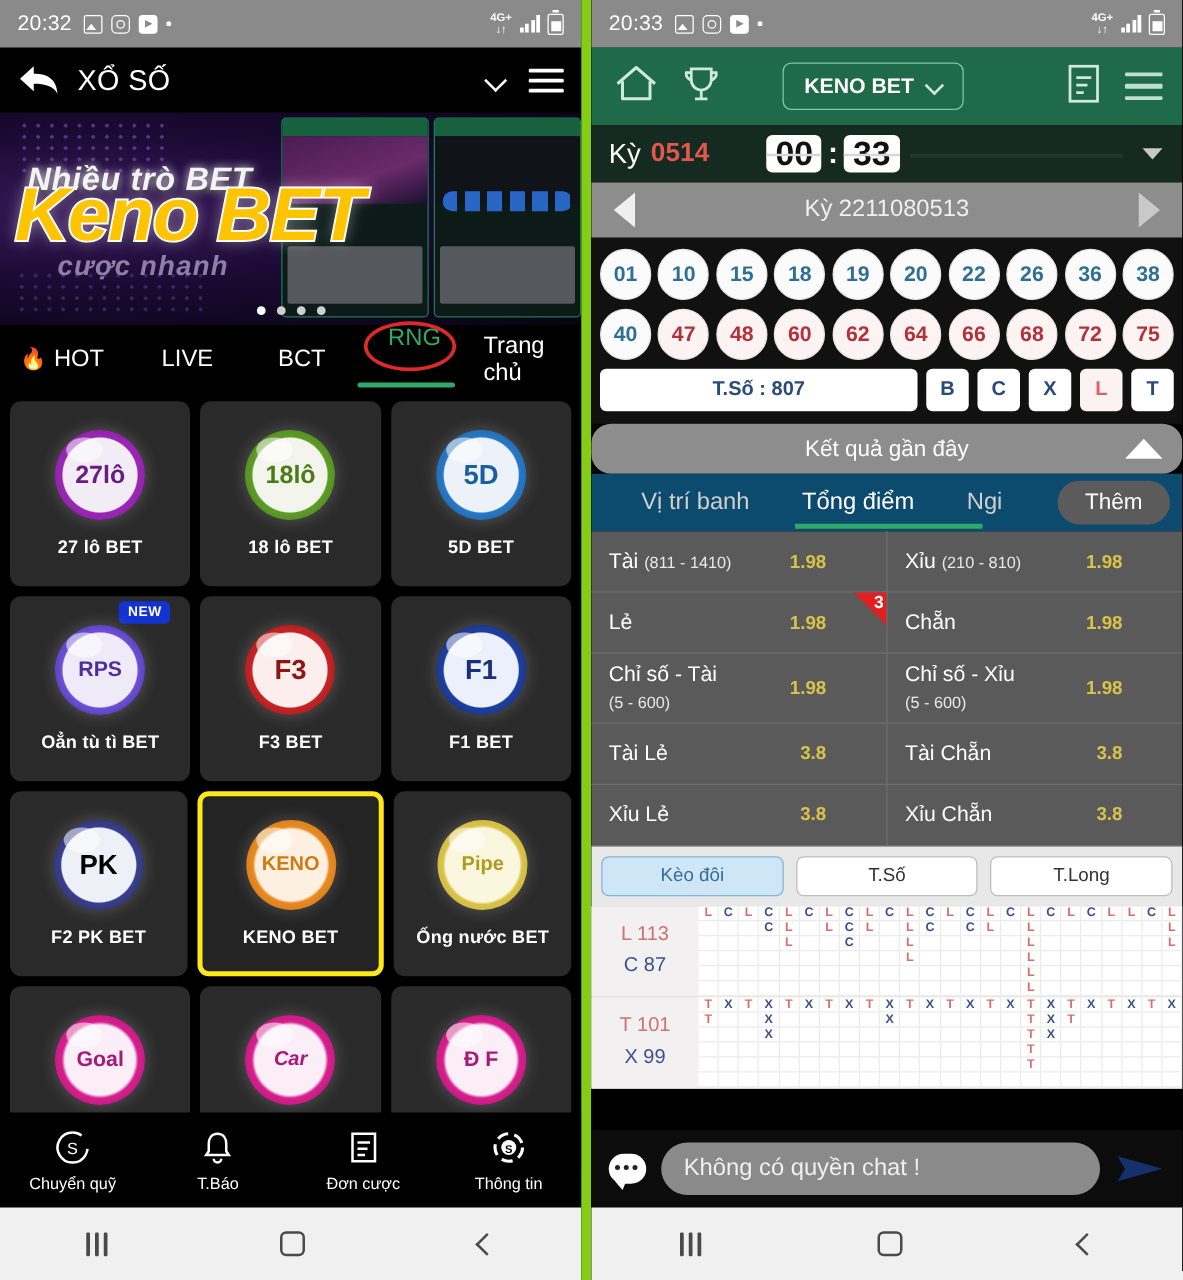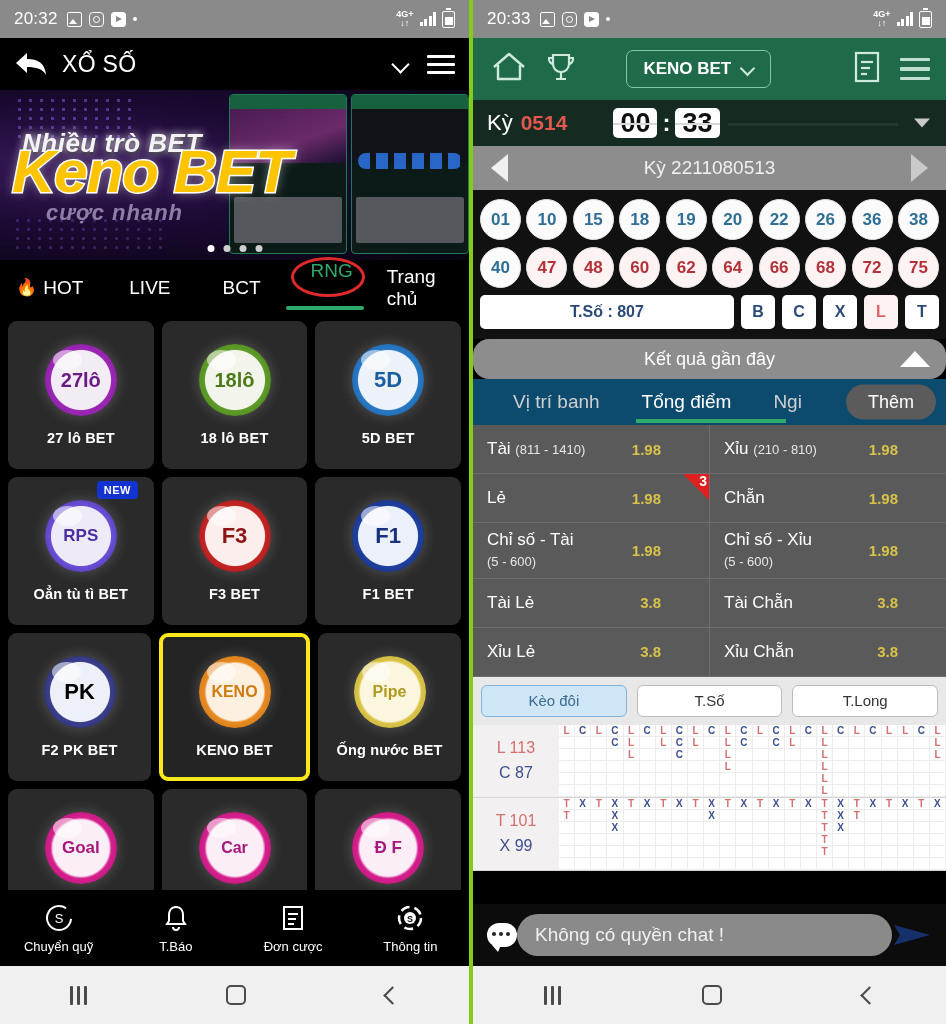--- a/index.html
+++ b/index.html
@@ -4,21 +4,21 @@
 <style>
   * { box-sizing: border-box; margin: 0; padding: 0; }
   html, body {
     width: 946px; height: 1024px;
     background: #000;
     font-family: "Liberation Sans", sans-serif;
     overflow: hidden;
   }
   .screens { display: flex; width: 946px; height: 1024px; }
   .phone { width: 473px; height: 1024px; position: relative; overflow: hidden; background:#000; }
-  .phone.left { border-right: 4px solid #84cc16; }
+  .phone.left { border-right: 8px solid #84cc16; }
 
   
   .statusbar {
     height: 38px; background: #8a8a8a; display: flex; align-items: center;
     padding: 0 14px; color: #fff; font-size: 17px; position: relative;
   }
   .sb-time { font-size: 17px; letter-spacing: .2px; margin-right: 9px; font-weight: 400;}
   .sb-icons-left { display: flex; align-items: center; gap: 7px; }
   .sb-ic {
     width: 15px; height: 15px; display:inline-block; position:relative;
@@ -155,21 +155,21 @@
   .b-27 { background:radial-gradient(circle at 50% 50%, #f2ecf5 0 58%, #9b27b5 60%, #7a1a93 100%); color:#6b1b84;}
   .b-18 { background:radial-gradient(circle at 50% 50%, #f3f5ec 0 58%, #5f9b27 60%, #3f7a1a 100%); color:#4b7a16;}
   .b-5d { background:radial-gradient(circle at 50% 50%, #ecf2f8 0 58%, #2878c4 60%, #175a9c 100%); color:#1b5f9e; font-size:22px;}
   .b-rps{ background:radial-gradient(circle at 50% 50%, #eeeaf8 0 58%, #6b4fd6 60%, #3d2a8f 100%); color:#4c2f9e; font-size:17px;}
   .b-f3 { background:radial-gradient(circle at 50% 50%, #fdeeee 0 58%, #c42424 60%, #8e1414 100%); color:#8f1414; font-size:22px;}
   .b-f1 { background:radial-gradient(circle at 50% 50%, #ecf0fb 0 58%, #1f3f9e 60%, #142a6e 100%); color:#18307d; font-size:22px;}
   .b-pk { background:radial-gradient(circle at 50% 50%, #eef0f8 0 58%, #3a3f8c 60%, #23265e 100%); font-size:22px;}
   .b-keno{ background:radial-gradient(circle at 50% 50%, #fdf0e0 0 56%, #e88a22 60%, #c06a10 100%); color:#d07b12; font-size:16px;}
   .b-pipe{ background:radial-gradient(circle at 50% 50%, #fbf6de 0 58%, #d9c44a 62%, #b8a125 100%); color:#b09a1e; font-size:16px;}
   .b-cau { background:radial-gradient(circle at 50% 50%, #fbeef6 0 55%, #d61f8e 60%, #a11369 100%); color:#a8177a; font-size:17px;}
-  .b-chan{ background:radial-gradient(circle at 50% 50%, #fbeef6 0 55%, #d61f8e 60%, #a11369 100%); color:#a8177a; font-size:16px;}
+  .b-chan{ background:radial-gradient(circle at 50% 50%, #fbeef6 0 55%, #d61f8e 60%, #a11369 100%); color:#a8177a; font-size:16px;font-style:italic;}
   .b-dua { background:radial-gradient(circle at 50% 50%, #fbeef6 0 55%, #d61f8e 60%, #a11369 100%); color:#a8177a; font-size:17px;}
 
   
   .watermark {
     position:absolute; left:38px; top:800px; font-size:104px; font-weight:800;
     font-style:italic; color:#f6ece1; z-index:30; pointer-events:none;
     font-family:"DejaVu Serif", serif;
     text-shadow: 5px 5px 0 #c8564a, 10px 9px 0 #b9493f;
     letter-spacing:-2px;
   }
@@ -312,21 +312,21 @@
   .rm-cell {
     border-right:1px solid #ececec; border-bottom:1px solid #ececec;
     font-size:10px; display:flex; align-items:center; justify-content:center;
     font-weight:700; height:100%;
   }
   .c-red { color:#d2716f; }
   .c-blue{ color:#3c4f8f; }
 
   .chatbar {
     position:absolute; left:0; right:0; bottom:58px; height:62px; background:#0c0c0c;
-    display:flex; align-items:center; padding:0 14px; z-index:20;
+    display:flex; align-items:center; padding:0 14px; gap:12px; z-index:20;
   }
   .chat-ic { width:30px;height:24px; background:#fff; border-radius:12px; position:relative; flex:none;}
   .chat-ic::after{content:"";position:absolute;left:5px;bottom:-5px;width:0;height:0;
      border-left:6px solid transparent;border-right:3px solid transparent;border-top:7px solid #fff;}
   .chat-dots { position:absolute; top:9px; left:5px; display:flex; gap:3px;}
   .chat-dots i{width:4px;height:4px;border-radius:50%;background:#222;display:block;}
   .chat-input {
     flex:1; height:42px; background:#8a8a8a; border-radius:21px; display:flex; align-items:center;
     padding:0 18px; color:#f0f0f0; font-size:19px;
   }

